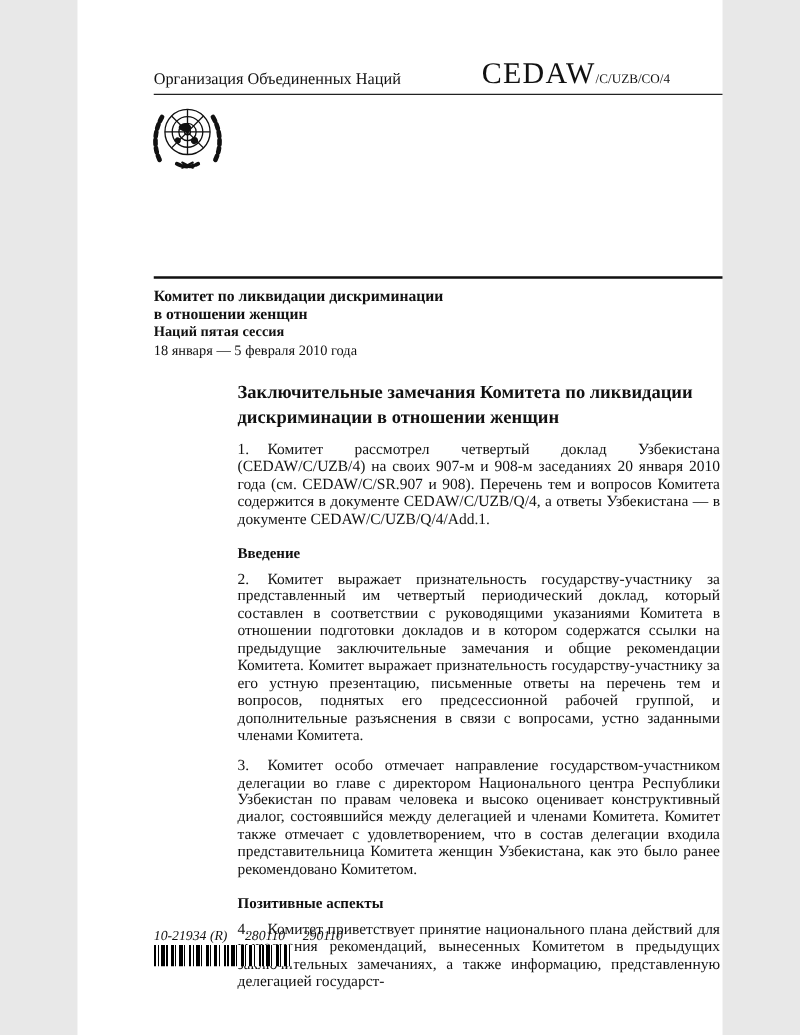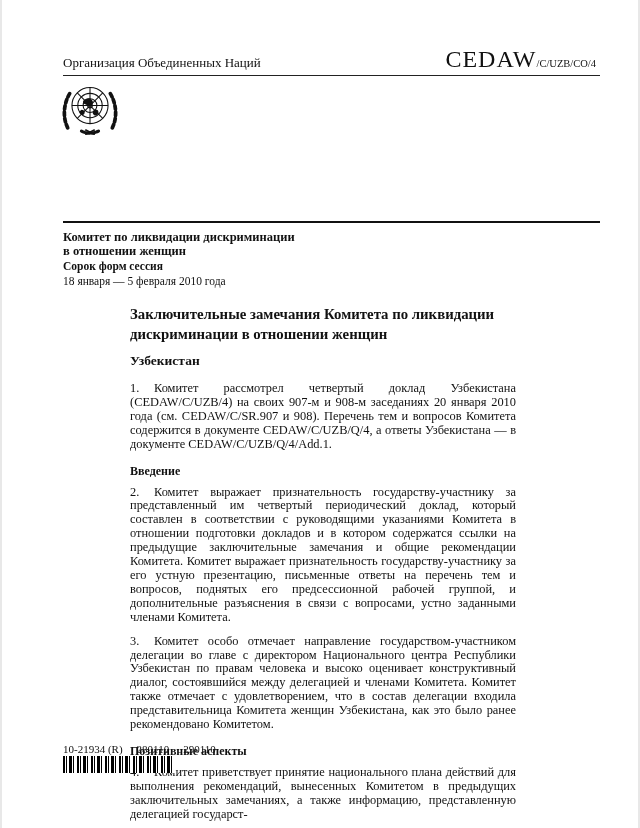--- a/index.html
+++ b/index.html
@@ -1,17 +1,17 @@
 <!DOCTYPE html>
 <html><head>
 <meta charset="utf-8">
 <style>
   html,body{margin:0;padding:0;background:#e8e8e8;}
   .page{
-    position:relative;width:636px;height:828px;margin:0 auto;
+    position:relative;width:516px;height:828px;margin:0 auto;
     background:#ffffff;color:#111;
     font-family:"Liberation Serif","DejaVu Serif",serif;
     overflow:hidden;
   }
   
   .org-name{position:absolute;left:61px;top:55px;font-size:13px;}
   .doc-symbol{position:absolute;right:42px;top:46px;display:flex;align-items:baseline;}
   .doc-symbol .big{font-size:24px;letter-spacing:1px;}
   .doc-symbol .small{font-size:10.5px;}
   .rule-thin{position:absolute;left:61px;top:75px;width:537px;height:1px;background:#222;}
@@ -27,21 +27,21 @@
   .session .sess-dates{font-size:11.5px;}
   
   .main{position:absolute;left:128px;top:304px;width:386px;}
   .main-title{font-weight:bold;font-size:14.8px;line-height:20px;margin:0 0 9px 0;}
   .country{font-weight:bold;font-size:13.5px;margin:0 0 13px 0;}
   .sect-heading{font-weight:bold;font-size:12px;margin:12px 0 7px 0;}
   p.body-para{font-size:12.4px;line-height:13.9px;text-align:justify;margin:0 0 10px 0;}
   p.body-para .pnum{display:inline-block;width:24px;}
   
   .footer-code{position:absolute;left:61px;top:743px;font-size:11px;white-space:nowrap;}
-  .footer-code span{margin-right:14px;}
+  .footer-code span{margin-right:14px;font-style:italic;}
   .barcode{position:absolute;left:61px;top:756px;width:112px;height:17px;
     background-image:repeating-linear-gradient(90deg,
       #000 0 2px,#fff 2px 3px,#000 3px 4px,#fff 4px 6px,
       #000 6px 9px,#fff 9px 10px,#000 10px 11px,#fff 11px 14px);
   }
   .recycle-row{position:absolute;right:68px;top:740px;display:flex;align-items:center;}
   .recycle-text{font-weight:bold;font-size:10.5px;white-space:nowrap;}
   .recycle-glyph{font-size:24px;line-height:24px;margin-left:3px;
     font-family:"DejaVu Sans",sans-serif;}
 </style>
@@ -80,27 +80,26 @@
       <path d="M28 52 l8 -4 M36 52 l-8 -4" stroke-width="1.5"></path>
     </g>
   </svg>
 
 
 
   <div class="rule-thick"></div>
   <div class="session">
     <div class="committee">Комитет по ликвидации дискриминации</div>
     <div class="committee">в отношении женщин</div>
-    <div class="sess-name">Сорок форм сессия</div>
+    <div class="sess-name">Наций пятая сессия</div>
     <div class="sess-dates">18 января — 5 февраля 2010 года</div>
   </div>
 
   <div class="main">
     <div class="main-title">Заключительные замечания Комитета по ликвидации дискриминации в отношении женщин</div>
-    <div class="country">Узбекистан</div>
 
     <p class="body-para"><span class="pnum">1.</span><span>Комитет рассмотрел четвертый доклад Узбекистана (CEDAW/C/UZB/4) на своих 907-м и 908-м заседаниях 20 января 2010 года (см. CEDAW/C/SR.907 и 908). Перечень тем и вопросов Комитета содержится в документе CEDAW/C/UZB/Q/4, а ответы Узбекистана — в документе CEDAW/C/UZB/Q/4/Add.1.</span></p>
 
     <div class="sect-heading">Введение</div>
 
     <p class="body-para"><span class="pnum">2.</span><span>Комитет выражает признательность государству-участнику за представленный им четвертый периодический доклад, который составлен в соответствии с руководящими указаниями Комитета в отношении подготовки докладов и в котором содержатся ссылки на предыдущие заключительные замечания и общие рекомендации Комитета. Комитет выражает признательность государству-участнику за его устную презентацию, письменные ответы на перечень тем и вопросов, поднятых его предсессионной рабочей группой, и дополнительные разъяснения в связи с вопросами, устно заданными членами Комитета.</span></p>
 
     <p class="body-para"><span class="pnum">3.</span><span>Комитет особо отмечает направление государством-участником делегации во главе с директором Национального центра Республики Узбекистан по правам человека и высоко оценивает конструктивный диалог, состоявшийся между делегацией и членами Комитета. Комитет также отмечает с удовлетворением, что в состав делегации входила представительница Комитета женщин Узбекистана, как это было ранее рекомендовано Комитетом.</span></p>
 
     <div class="sect-heading">Позитивные аспекты</div>

